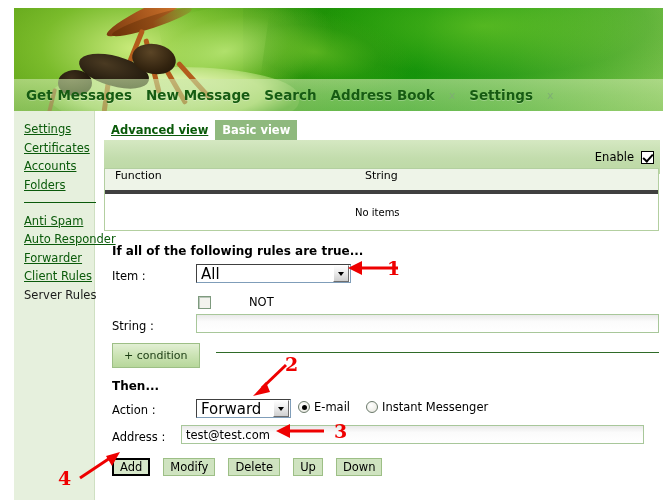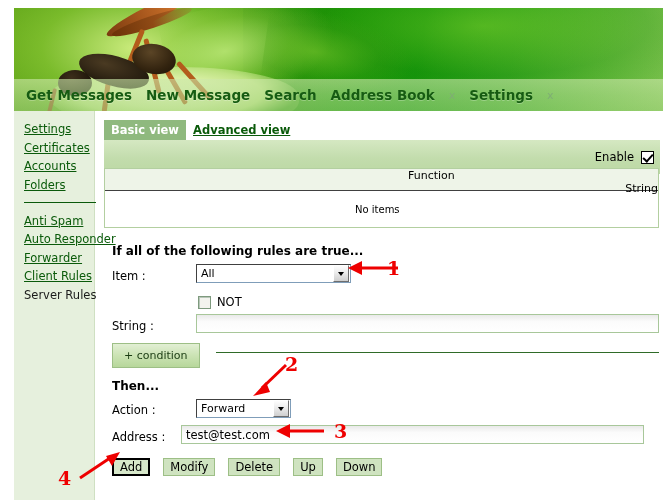--- a/index.html
+++ b/index.html
@@ -250,24 +250,23 @@
     position: absolute;
     left: 0; top: 57px;
     width: 555px;
     border: 1px solid #b3cfa0;
     box-sizing: border-box;
     background: #fff;
   }
   .items-head {
     height: 21px;
     background: #eef4e8;
-    border-bottom: 1px solid #404040;
+    border-bottom: 4px solid #404040;
     display: flex;
-    align-items: flex-end;
-    flex-direction: column;
+    align-items: flex-start;
   }
   .col-function { width: 250px; padding-left: 10px; font-size: 11px; }
   .col-string { font-size: 11px; }
   .items-body {
     height: 36px;
     display: flex;
     align-items: center;
     background: #ffffff;
   }
   .no-items { margin-left: 250px; font-size: 10px; }
@@ -292,21 +291,21 @@
     position: absolute;
     height: 19px;
     background: #ffffff;
     border: 1px solid #7f9db9;
     border-top-color: #404040;
     border-left-color: #404040;
     box-sizing: border-box;
     display: flex;
     align-items: center;
     cursor: pointer;
-    font-size: 11px;
+    font-size: 15px;
   }
   .wselect .val { padding-left: 4px; flex: 1; overflow: hidden; white-space: nowrap; }
   .wselect .arrowbox {
     width: 16px; height: 17px;
     background: linear-gradient(180deg, #fdfdfd 0%, #ececec 45%, #cfcfcf 100%);
     border: 1px solid #ffffff;
     border-right-color: #6e6e6e;
     border-bottom-color: #6e6e6e;
     box-sizing: border-box;
     display: flex; align-items: center; justify-content: center;
@@ -453,22 +452,22 @@
     <a class="side-link">Anti Spam</a>
     <a class="side-link">Auto Responder</a>
     <a class="side-link">Forwarder</a>
     <a class="side-link">Client Rules</a>
     <a class="side-link plain">Server Rules</a>
   </div>
 
   <div class="content">
 
     <div class="tabs">
+      <div class="tab inactive">Advanced view</div>
       <div class="tab active">Basic view</div>
-      <div class="tab inactive">Advanced view</div>
     </div>
 
     <div class="enable-bar">
       <span class="enable-label">Enable</span>
       <span class="cb checked"></span>
     </div>
 
     <div class="items-table">
       <div class="items-head">
         <div class="col-function">Function</div>
@@ -480,39 +479,49 @@
     </div>
 
     <div class="sect-title" style="left:8px; top:133px;">If all of the following rules are true...</div>
 
     <div class="row-label" style="left:8px; top:158px;">Item :</div>
     <div class="wselect" style="left:92px; top:153px; width:155px;">
       <span class="val">All</span>
       <span class="arrowbox"></span>
     </div>
 
-    <div style="position:absolute; left:94px; top:184px; display:flex; align-items:center;">
+    <div style="position:absolute; left:94px; top:184px; display:flex; align-items:center;gap:32px;">
       <span class="cb win"></span>
       <span style="margin-left:6px; font-size:11.5px;">NOT</span>
     </div>
 
     <div class="row-label" style="left:8px; top:208px;">String :</div>
     <input class="ginput" style="left: 92px; top: 203px; width: 463px;" value="">
 
     <div class="btn-cond" style="left:8px; top:232px;">+ condition</div>
     <div class="hr-green" style="left:112px; top:241px; width:443px;"></div>
 
     <div class="sect-title" style="left:8px; top:268px;">Then...</div>
 
     <div class="row-label" style="left:8px; top:292px;">Action :</div>
     <div class="wselect" style="left:92px; top:288px; width:95px;">
       <span class="val">Forward</span>
       <span class="arrowbox"></span>
     </div>
 
+    <div class="radio-group" style="left:190px; top:289px;">
+      <label class="ritem">
+        <span class="radio on"></span>
+        <span>E-mail</span>
+      </label>
+      <label class="ritem">
+        <span class="radio"></span>
+        <span>Instant Messenger</span>
+      </label>
+    </div>
 
     <div class="row-label" style="left:8px; top:319px;">Address :</div>
     <input class="ginput" style="left: 77px; top: 314px; width: 463px;" value="test@test.com">
 
     <div class="btnrow">
       <div class="gbtn focused">Add</div>
       <div class="gbtn">Modify</div>
       <div class="gbtn">Delete</div>
       <div class="gbtn">Up</div>
       <div class="gbtn">Down</div>

